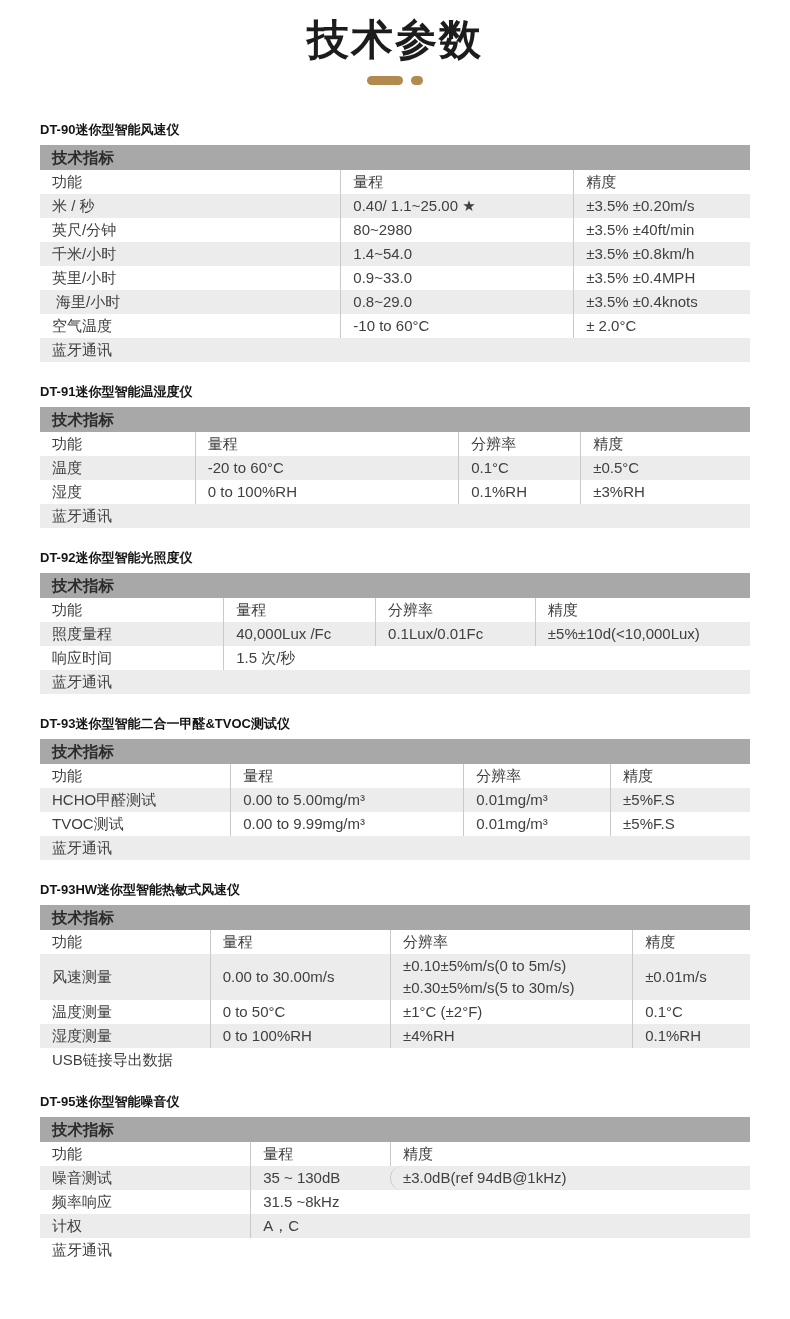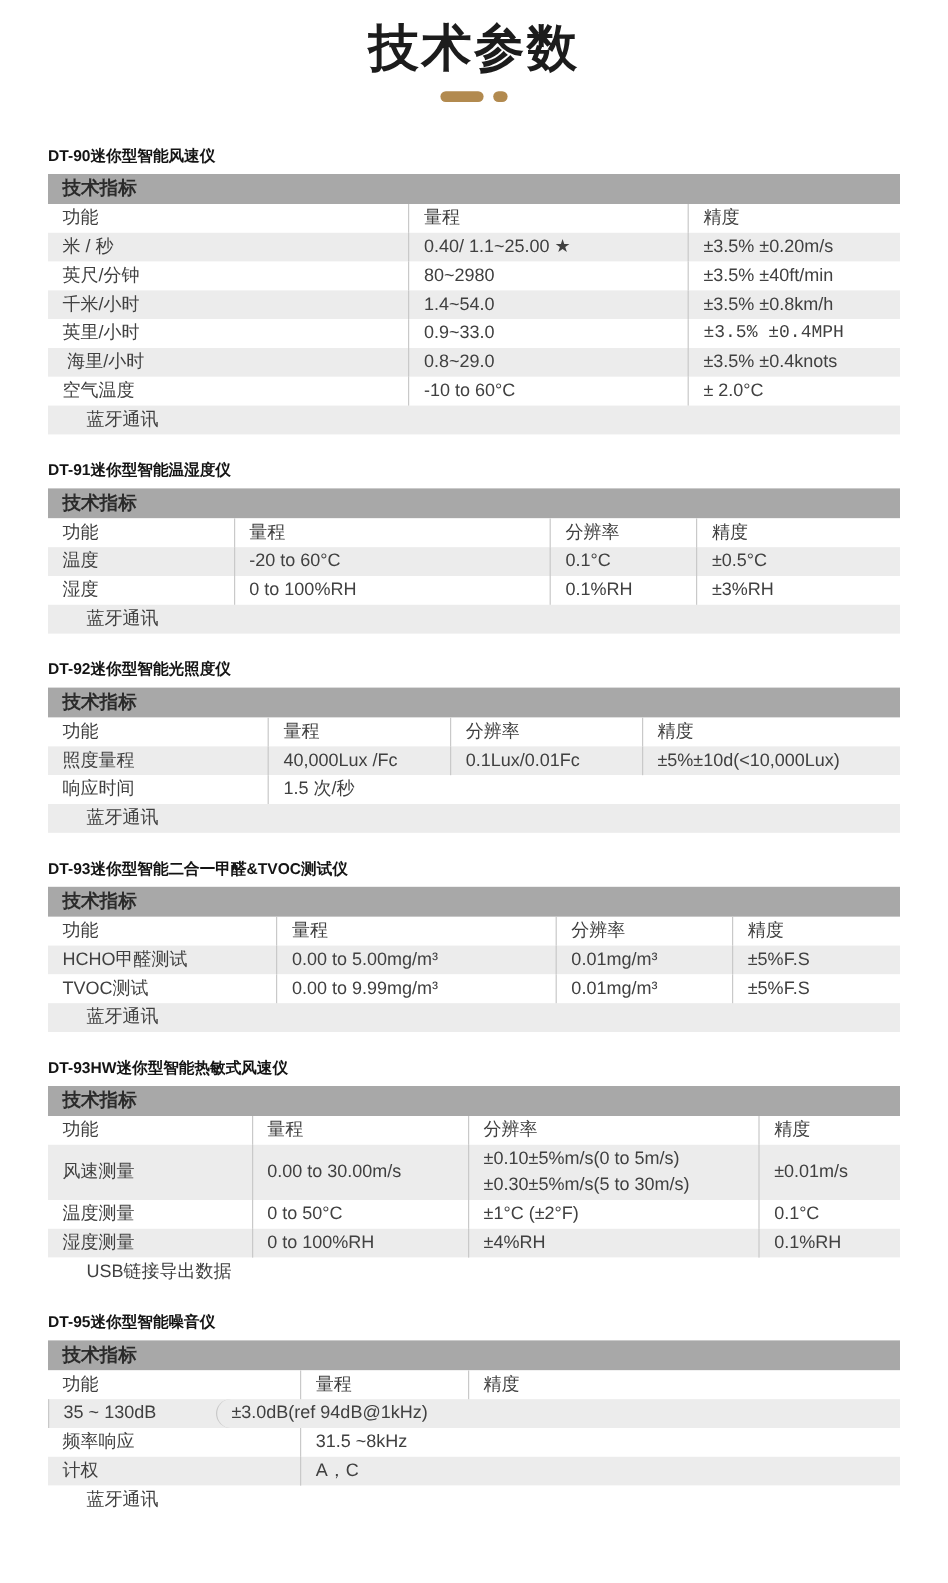--- a/index.html
+++ b/index.html
@@ -71,21 +71,21 @@
   .tcell{
     display:flex;
     align-items:center;
     padding:1px 8px 1px 12px;
     font-size:15px;
     line-height:22px;
     white-space:pre-line;
     color:var(--txt);
   }
   .tcell.sep{border-left:1px solid #c9c9c9;}
-  .trow.full .tcell{width:100%;margin-left:20px;}
+  .trow.full .tcell{width:100%;}
 </style>
 </head>
 <body>
 
 <div class="page">
   <h1 class="page-title">技术参数</h1>
   <div class="divider">
     <span class="bar"></span>
     <span class="dot"></span>
   </div>
@@ -111,21 +111,21 @@
             <div class="tcell sep" style="width: 24.9%;">±3.5% ±40ft/min</div>
           </div>
           <div class="trow alt">
             <div class="tcell" style="width: 42.3%;">千米/小时</div>
             <div class="tcell sep" style="width: 32.8%;">1.4~54.0</div>
             <div class="tcell sep" style="width: 24.9%;">±3.5% ±0.8km/h</div>
           </div>
           <div class="trow">
             <div class="tcell" style="width: 42.3%;">英里/小时</div>
             <div class="tcell sep" style="width: 32.8%;">0.9~33.0</div>
-            <div class="tcell sep" style="width: 24.9%; font-family: Liberation Mono, monospace;">±3.5% ±0.4MPH</div>
+            <div class="tcell sep" style="width: 24.9%;">±3.5% ±0.4MPH</div>
           </div>
           <div class="trow alt">
             <div class="tcell" style="width: 42.3%; padding-left: 16px;">海里/小时</div>
             <div class="tcell sep" style="width: 32.8%;">0.8~29.0</div>
             <div class="tcell sep" style="width: 24.9%;">±3.5% ±0.4knots</div>
           </div>
           <div class="trow">
             <div class="tcell" style="width: 42.3%;">空气温度</div>
             <div class="tcell sep" style="width: 32.8%;">-10 to 60°C</div>
             <div class="tcell sep" style="width: 24.9%;">± 2.0°C</div>
@@ -253,20 +253,21 @@
       <section class="product-section">
         <h2 class="product-title">DT-95迷你型智能噪音仪</h2>
         <div class="spec-table">
           <div class="table-title-bar">技术指标</div>
           <div class="trow">
             <div class="tcell" style="width: 29.6%;">功能</div>
             <div class="tcell sep" style="width: 19.7%;">量程</div>
             <div class="tcell sep" style="width: 50.7%;">精度</div>
           </div>
           <div class="trow alt">
+            <div class="tcell" style="width: 29.6%;">噪音测试</div>
             <div class="tcell sep" style="width: 19.7%;">35 ~ 130dB</div>
             <div class="tcell sep" style="width: 50.7%; border-radius: 12px;">±3.0dB(ref 94dB@1kHz)</div>
           </div>
           <div class="trow">
             <div class="tcell" style="width: 29.6%;">频率响应</div>
             <div class="tcell sep" style="width: 19.7%;">31.5 ~8kHz</div>
             <div class="tcell" style="width: 50.7%;"></div>
           </div>
           <div class="trow alt">
             <div class="tcell" style="width: 29.6%;">计权</div>

